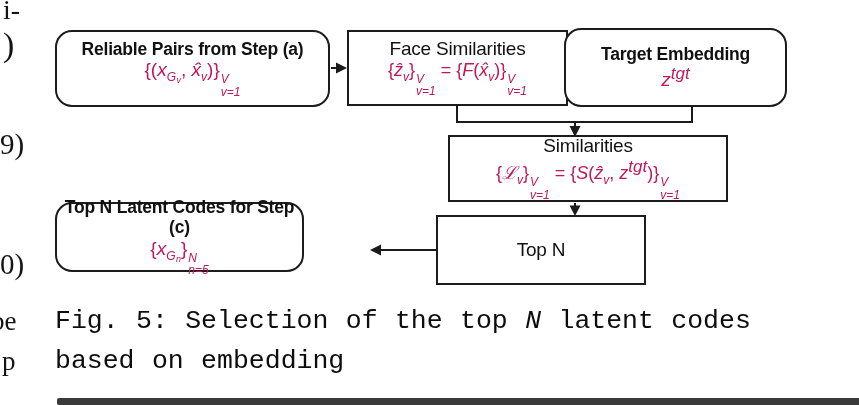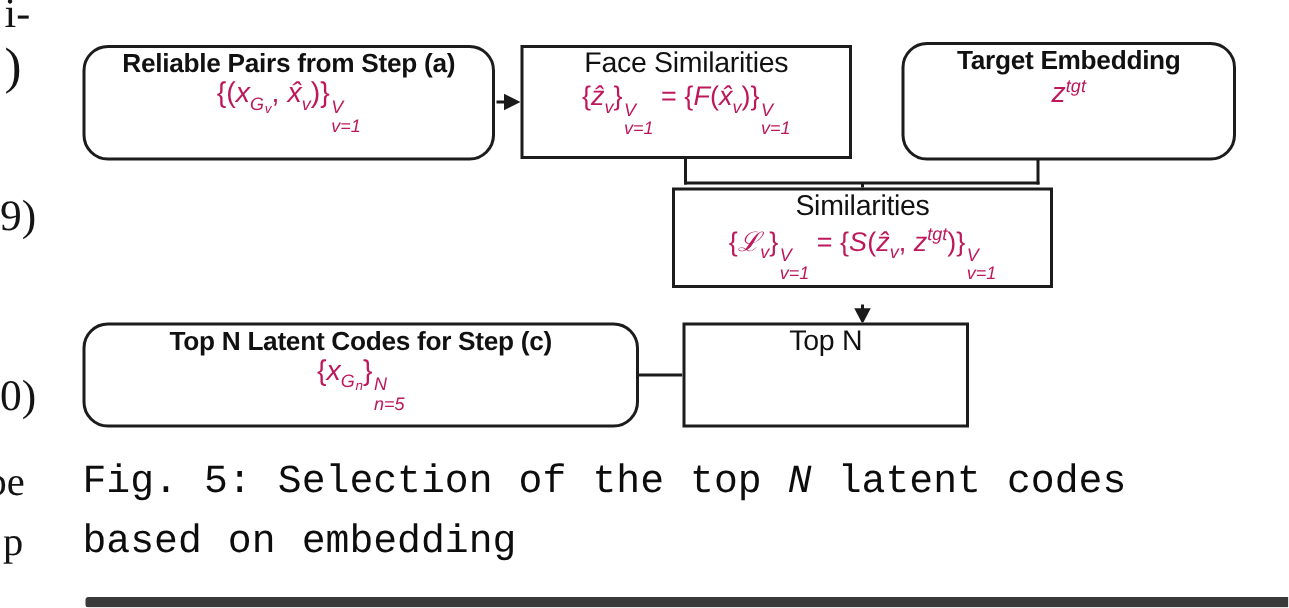--- a/index.html
+++ b/index.html
@@ -1,35 +1,35 @@
 <!DOCTYPE html>
 <html><head>
 <meta charset="utf-8">
 <style>
   html,body{margin:0;padding:0;background:#ffffff;}
   .page{position:relative;width:859px;height:405px;background:#ffffff;overflow:hidden;
         font-family:"Liberation Sans",sans-serif;color:#1a1a1a;}
 
   
   .box{position:absolute;box-sizing:border-box;background:#ffffff;border:2px solid #1c1c1c;
-       display:flex;flex-direction:column;align-items:center;justify-content:flex-start;
+       display:flex;flex-direction:column;align-items:center;justify-content:center;
        text-align:center;gap:1px;}
   .box.round{border-radius:17px;border-width:2.5px;}
   .box-title{font-size:19px;font-weight:400;color:#111;letter-spacing:-0.2px;line-height:1.15;}
   .box-title.bold{font-size:17.5px;font-weight:700;letter-spacing:-0.2px;}
 
   
   .formula{font-family:Liberation Sans, sans-serif;font-size:19px;color:#be185d;
            line-height:1.1;white-space:nowrap;}
   .formula span{white-space:pre;}
   .mi{font-style:italic;}
   .mu{font-style:normal;}
   .msub{font-style:italic;font-size:12px;vertical-align:-5px;}
   .msubsub{font-style:italic;font-size:9px;vertical-align:-7px;margin-left:0.5px;}
-  .msup{font-style:italic;font-size:12px;vertical-align:7px;}
+  .msup{font-style:italic;font-size:17px;vertical-align:7px;}
   .mstack{display:inline-flex;flex-direction:column;align-items:flex-start;
           font-size:12px;line-height:1.05;vertical-align:-7px;font-style:italic;margin-left:1px;}
 
   
   .caption{position:absolute;left:55px;top:301px;width:792px;
            font-family:Liberation Mono, monospace;font-size:26.5px;color:#0d0d0d;
            line-height:40px;}
   .cap-line span{white-space:pre-wrap;}
   .cap-line .it{font-style:italic;}
   .cap-line-1{word-spacing:1.5px;}
@@ -79,35 +79,35 @@
   <div class="box round" style="left:55px;top:30px;width:275px;height:77px">
     <div class="box-title bold">Reliable Pairs from Step (a)</div>
     <div class="formula"><span class="mu">{(</span><span class="mi">x</span><span class="msub">G</span><span class="msubsub">v</span><span class="mu">, </span><span class="mi">x̂</span><span class="msub">v</span><span class="mu">)}</span><span class="mstack"><span>V</span><span>v=1</span></span></div>
   </div>
 
   <div class="box" style="left:347px;top:30px;width:221px;height:76px">
     <div class="box-title">Face Similarities</div>
     <div class="formula" style="font-size:18px"><span class="mu">{</span><span class="mi">ẑ</span><span class="msub">v</span><span class="mu">}</span><span class="mstack"><span>V</span><span>v=1</span></span><span class="mu"> = {</span><span class="mi">F</span><span class="mu">(</span><span class="mi">x̂</span><span class="msub">v</span><span class="mu">)}</span><span class="mstack"><span>V</span><span>v=1</span></span></div>
   </div>
 
-  <div class="box round" style="left:601px;top:28px;width:223px;height:79px">
+  <div class="box round" style="left:564px;top:28px;width:223px;height:79px">
     <div class="box-title bold">Target Embedding</div>
     <div class="formula"><span class="mi">z</span><span class="msup">tgt</span></div>
   </div>
 
-  <div class="box" style="left:448px;top:125px;width:254px;height:67px">
+  <div class="box" style="left:448px;top:135px;width:280px;height:67px">
     <div class="box-title">Similarities</div>
     <div class="formula" style="font-size:18px"><span class="mu">{</span><span class="mi">ℒ</span><span class="msub">v</span><span class="mu">}</span><span class="mstack"><span>V</span><span>v=1</span></span><span class="mu"> = {</span><span class="mi">S</span><span class="mu">(</span><span class="mi">ẑ</span><span class="msub">v</span><span class="mu">, </span><span class="mi">z</span><span class="msup">tgt</span><span class="mu">)}</span><span class="mstack"><span>V</span><span>v=1</span></span></div>
   </div>
 
-  <div class="box" style="left:455px;top:215px;width:191px;height:70px">
+  <div class="box" style="left:436px;top:215px;width:210px;height:70px">
     <div class="box-title">Top N</div>
   </div>
 
-  <div class="box round" style="left:55px;top:215px;width:371px;height:70px">
+  <div class="box round" style="left:55px;top:202px;width:249px;height:70px">
     <div class="box-title bold">Top N Latent Codes for Step (c)</div>
     <div class="formula"><span class="mu">{</span><span class="mi">x</span><span class="msub">G</span><span class="msubsub">n</span><span class="mu">}</span><span class="mstack"><span>N</span><span>n=5</span></span></div>
   </div>
 
   <div class="caption">
     <div class="cap-line cap-line-1"><span>Fig. 5: Selection of the top </span><span class="it">N</span><span> latent codes based on embedding</span></div>
   </div>
 
   <div class="footer-rule"></div>
 

